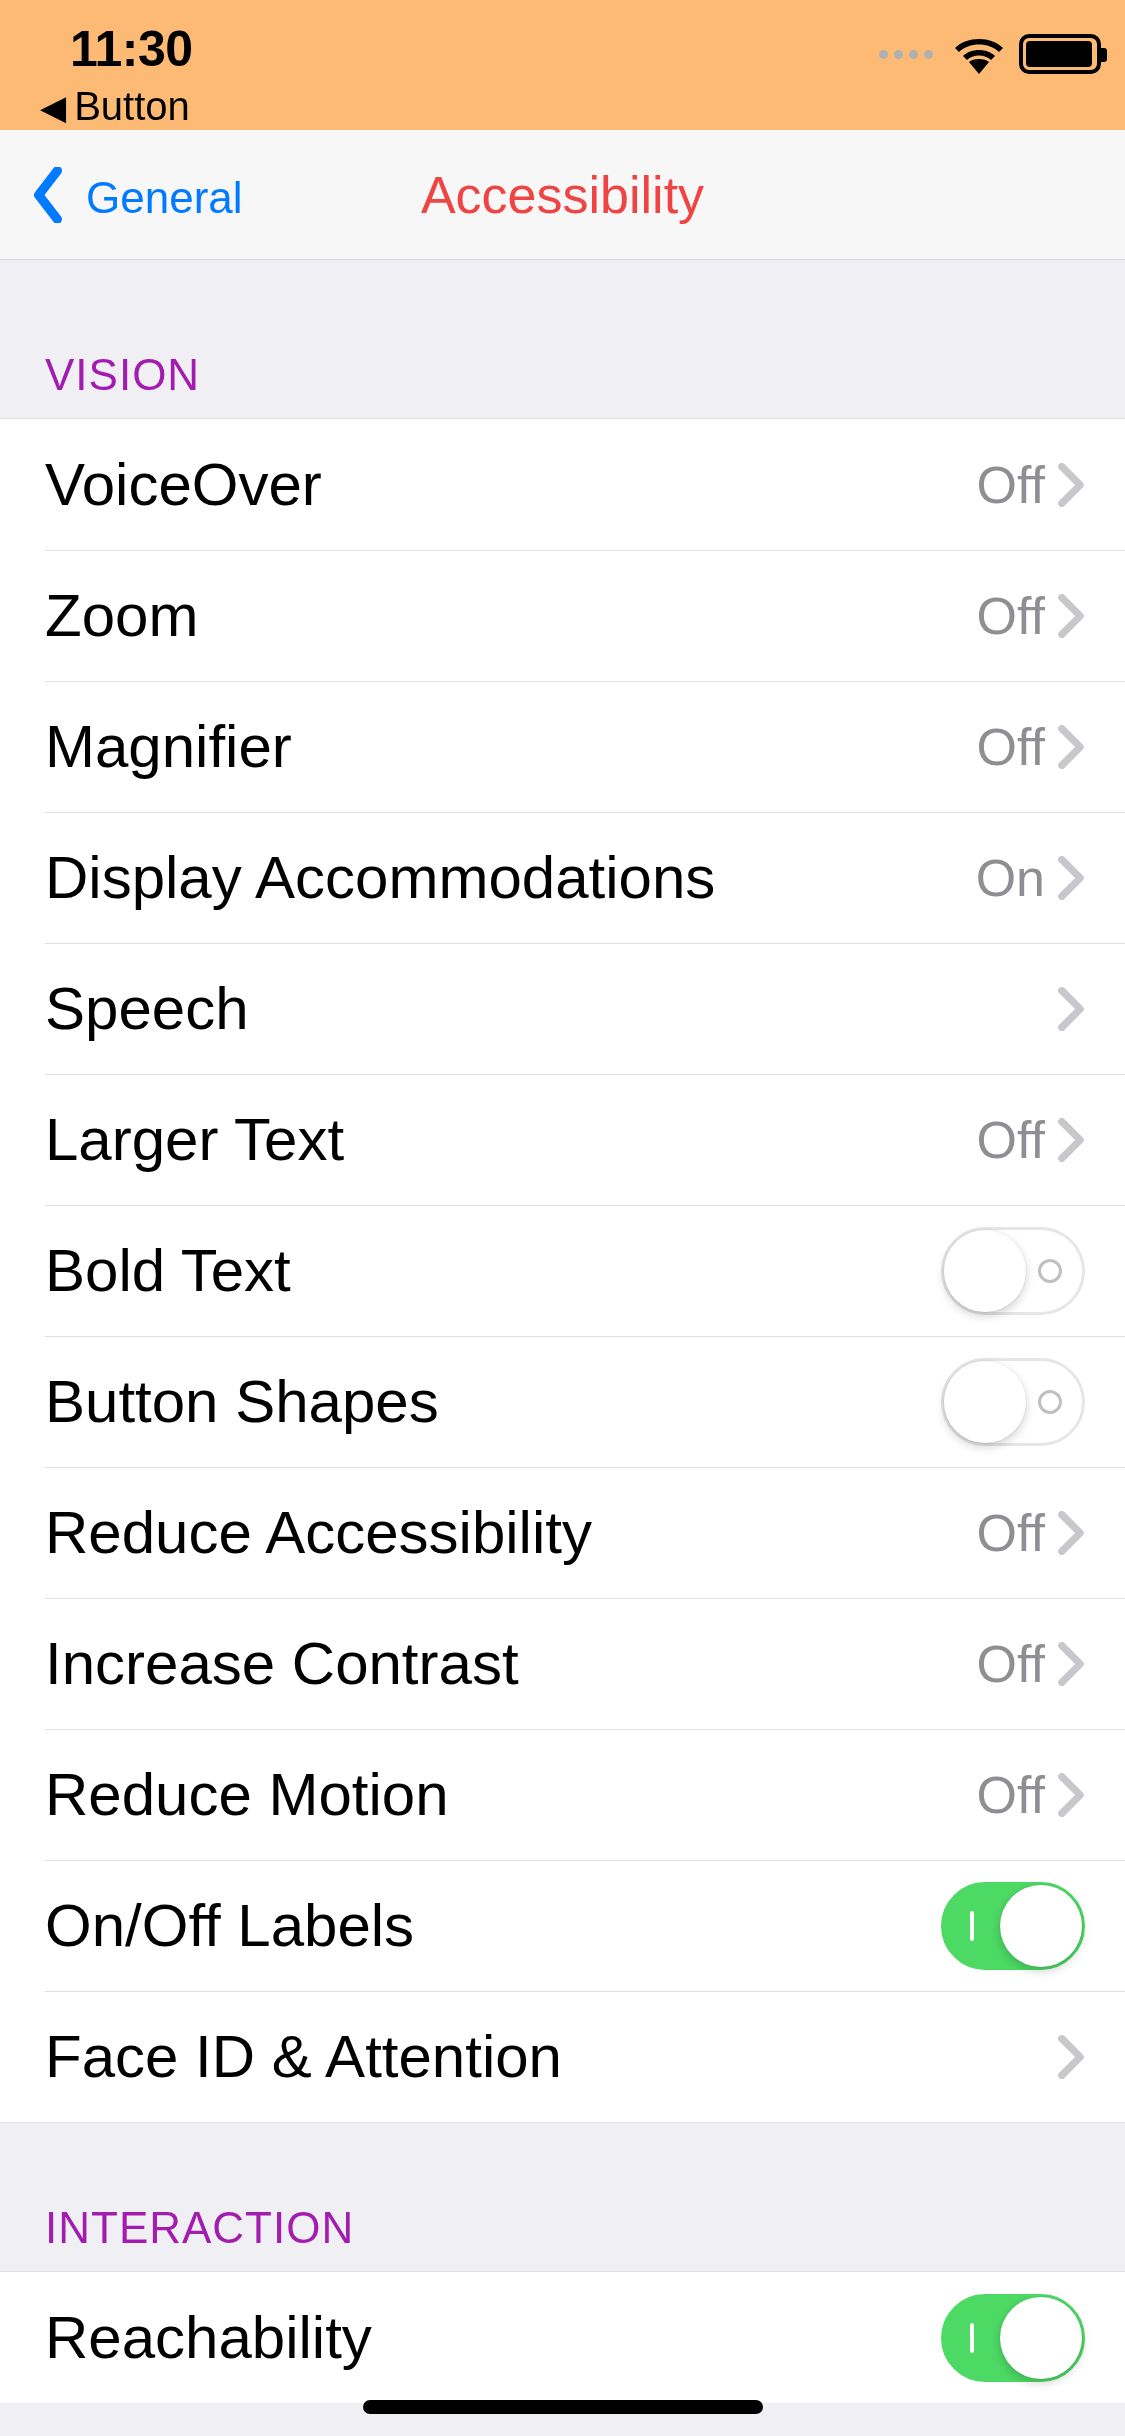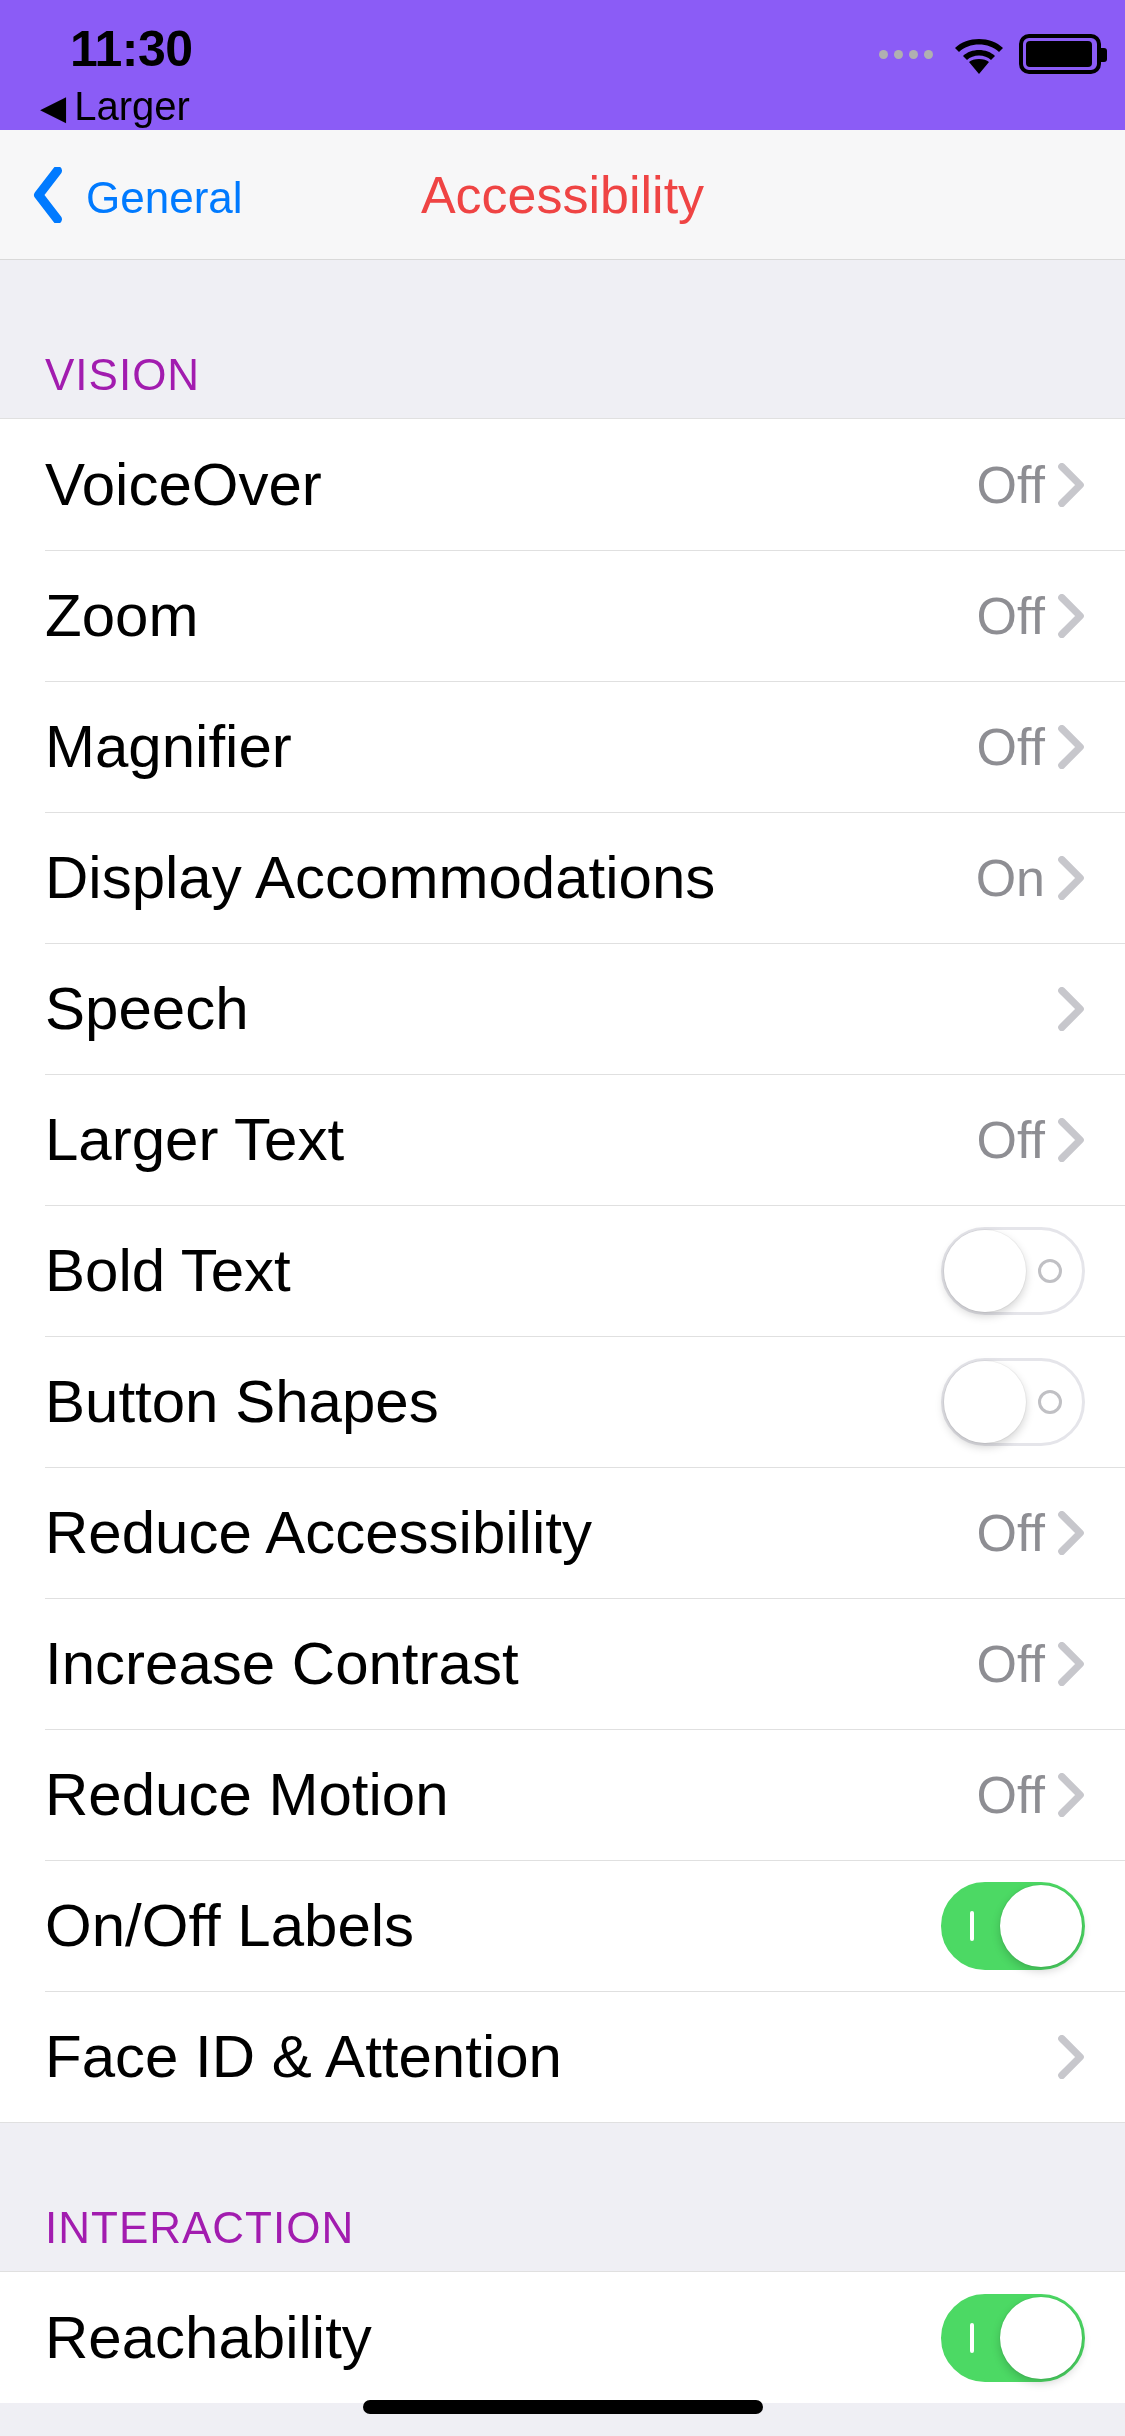--- a/index.html
+++ b/index.html
@@ -11,21 +11,21 @@
     overflow: hidden;
     -webkit-font-smoothing: antialiased;
   }
   
   .status-bar {
     height: 130px;
     display: flex;
     align-items: flex-start;
     justify-content: space-between;
     padding: 20px 24px 0 70px;
-    background: #8b5cf6;
+    background: #fdba74;
   }
   .status-left { display:flex; flex-direction:column; }
   .time { font-size: 50px; font-weight: 600; letter-spacing: -0.5px; }
   .breadcrumb { display:flex; align-items:center; gap:8px; margin-top:6px; margin-left:-30px;}
   .bc-arrow { font-size: 34px; }
   .bc-text { font-size: 40px; font-weight: 400; }
   .status-right { display:flex; align-items:center; gap:14px; padding-top:14px;}
   .dots { display:flex; gap:6px; margin-right:6px;}
   .dot { width:9px; height:9px; border-radius:50%; background:#b0b0b0;}
   .wifi-icon svg { width:52px; height:40px; display:block;}
@@ -94,21 +94,21 @@
   .home-indicator { position:fixed; bottom:22px; left:50%; transform:translateX(-50%); width:400px; height:14px; background:#000; border-radius:7px; }
 </style>
 </head>
 <body>
 
 <div class="status-bar">
   <div class="status-left">
     <div class="time">11:30</div>
     <div class="breadcrumb">
       <span class="bc-arrow">◀</span>
-      <span class="bc-text">Larger</span>
+      <span class="bc-text">Button</span>
     </div>
   </div>
   <div class="status-right">
     <div class="dots">
       <div class="dot"></div>
         <div class="dot"></div>
         <div class="dot"></div>
         <div class="dot"></div>
     </div>
     <span class="wifi-icon">

